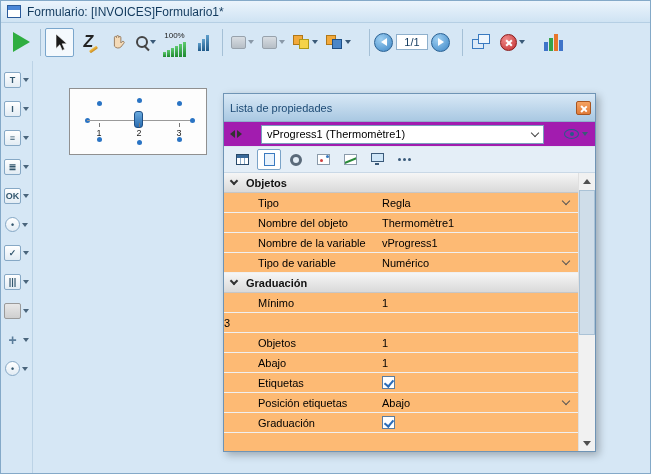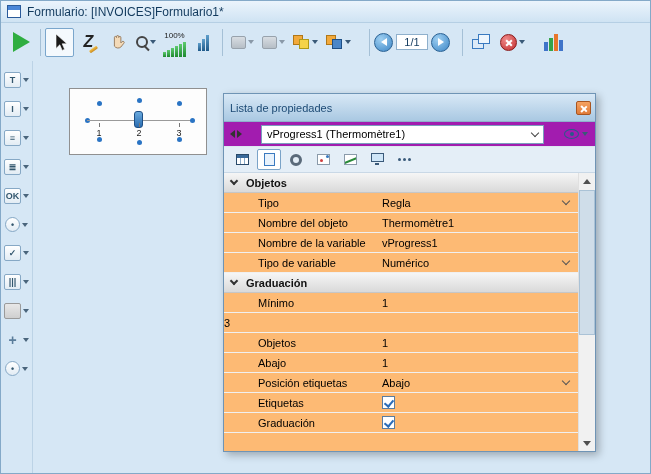--- a/index.html
+++ b/index.html
@@ -408,30 +408,30 @@
                   <span class="val-text">1</span>
                 </div>
               </div>
               <div class="prop-row">
                 <div class="prop-label">Abajo</div>
                 <div class="prop-value">
                   <span class="val-text">1</span>
                 </div>
               </div>
               <div class="prop-row">
+                <div class="prop-label">Etiquetas</div>
+                <div class="prop-value">
+                  <span class="cbx checked"></span>
+                </div>
+              </div>
+              <div class="prop-row">
                 <div class="prop-label">Posición etiquetas</div>
                 <div class="prop-value">
                   <span class="val-text">Abajo</span>
                   <span class="row-chev"></span>
-                </div>
-              </div>
-              <div class="prop-row">
-                <div class="prop-label">Etiquetas</div>
-                <div class="prop-value">
-                  <span class="cbx checked"></span>
                 </div>
               </div>
               <div class="prop-row">
                 <div class="prop-label">Graduación</div>
                 <div class="prop-value">
                   <span class="cbx checked"></span>
                 </div>
               </div>
             </div>
           <div class="pp-scroll">

